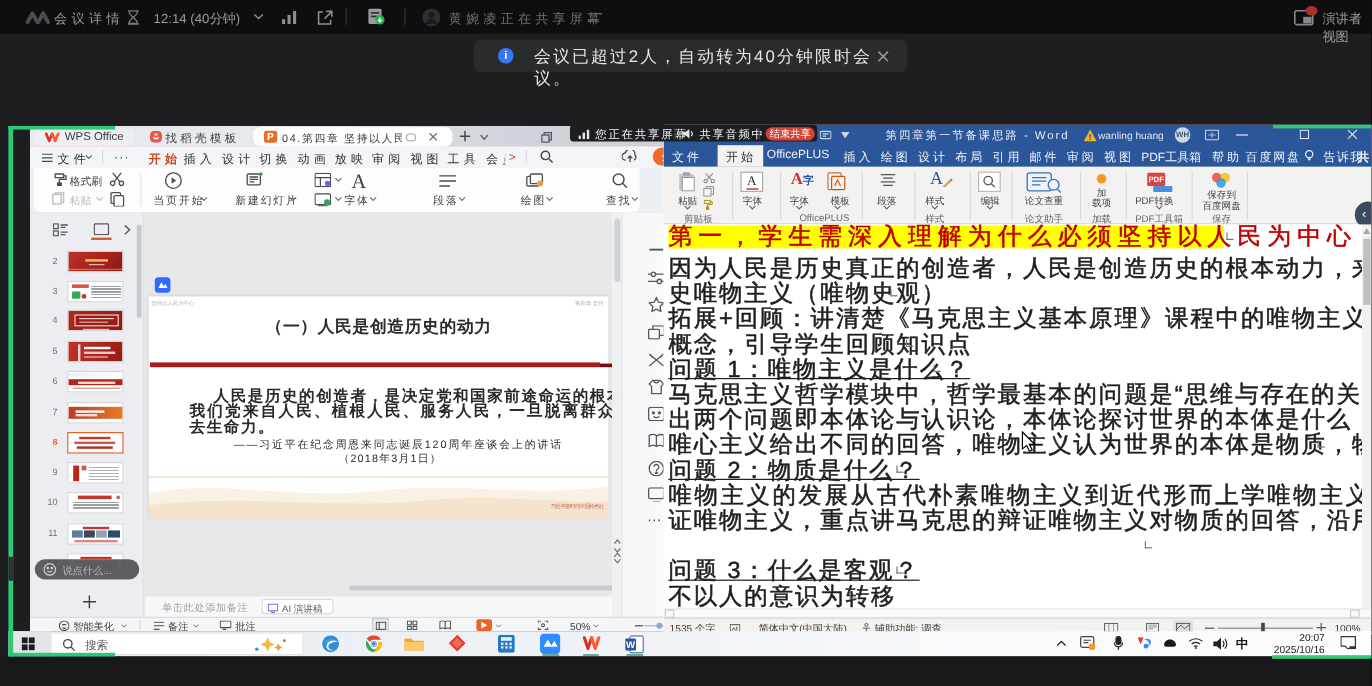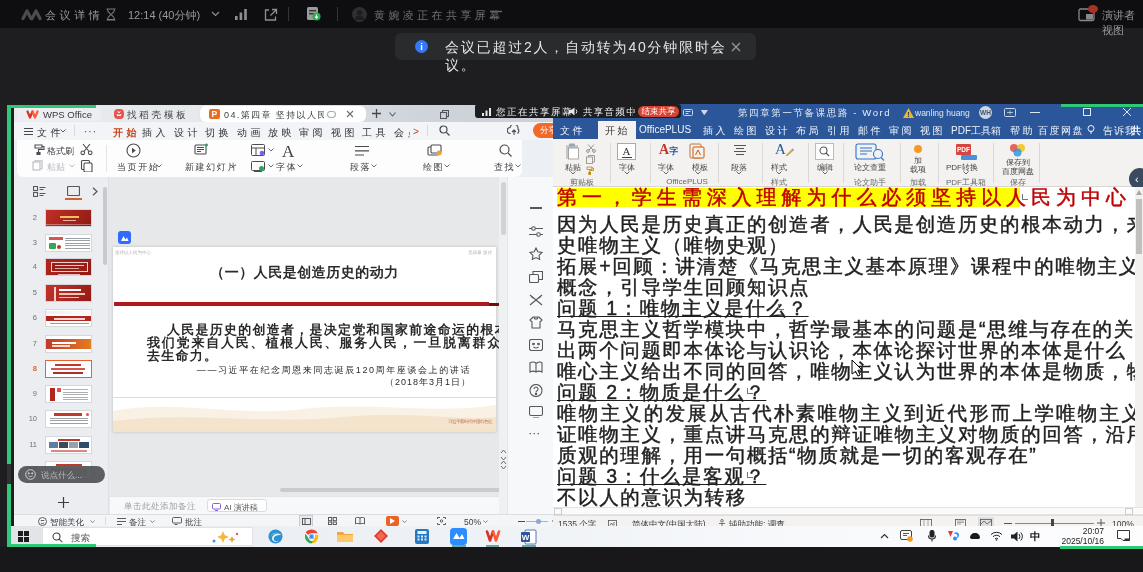--- a/index.html
+++ b/index.html
@@ -59,21 +59,21 @@
     <div class="abs" style="left:1088px;top:5px;width:10px;height:8px;border-radius:50%;background:#a83228"></div>
     <span class="abs" style="left:1102px;top:8px">演讲者视图</span>
   </div>
   <div class="abs" id="notif" style="left:395px;top:33px;width:361px;height:27px;background:#2a2b2d;border-radius:6px;color:#e4e5e7;font-size:12.5px">
     <div class="abs" style="left:20px;top:7px;width:13px;height:13px;border-radius:50%;background:#3478f6;color:#fff;font-size:9.5px;text-align:center;line-height:13px;font-weight:bold">i</div>
     <span class="abs" style="left:50px;top:6px;letter-spacing:1.8px;font-size:14px">会议已超过2人，自动转为40分钟限时会议。</span>
     <svg class="abs" style="left:336px;top:9px" width="10" height="10" viewBox="0 0 10 10" stroke="#97989a" stroke-width="1.3">
         <path d="M1 1l8 8M9 1l-8 8"></path>
       </svg>
   </div>
-  <div class="abs" id="wps" style="left:14px;top:105px;width:543px;height:421px;background:#f9a8d4;overflow:hidden">
+  <div class="abs" id="wps" style="left:25px;top:105px;width:543px;height:421px;background:#f9a8d4;overflow:hidden">
 
     <div class="abs" style="left:0;top:0;width:543px;height:17px;background:linear-gradient(90deg,#e7eaee 0%,#e3e7eb 45%,#cfd4da 75%,#ccd1d8 100%)">
       <div class="abs" style="left:3px;top:1.5px;width:84px;height:14.5px;background:#eceef1;border-radius:4px">
         <svg class="abs" style="left:9px;top:3.5px" width="13" height="9" viewBox="0 0 13 9" fill="none" stroke-linejoin="round" stroke-linecap="round">
             <path d="M1.5 1.5L4 7.5 6.5 1.5" stroke="#d93226" stroke-width="2.2"></path>
             <path d="M6.5 1.5L9 7.5 11.5 1.5" stroke="#ff5a33" stroke-width="2.2"></path>
           </svg>
         <span class="abs" style="left:26px;top:2.5px;font-size:9.5px;color:#36393d">WPS Office</span>
       </div>
       <div class="abs" style="left:94px;top:1.5px;width:90px;height:14.5px;background:#e6eaed;border-radius:4px">
@@ -327,22 +327,22 @@
 
         <div class="abs" style="left:3px;top:70px;width:383px;height:185px;background:#fff;box-shadow:0 0 3px rgba(0,0,0,.18)">
           <span class="abs" style="left:2px;top:3px;font-size:4.5px;color:#b0b0b0;letter-spacing:0">坚持以人民为中心</span>
           <span class="abs" style="right:4px;top:3px;font-size:4.5px;color:#b0b0b0">第四章 坚持</span>
           <div class="abs" style="left:0;top:17px;width:383px;text-align:center;font-size:14px;font-weight:bold;color:#2c2c2c;letter-spacing:.5px">（一）人民是创造历史的动力</div>
           <div class="abs" style="left:1px;top:55px;width:375px;height:3.5px;background:#b11a1d"></div>
           <div class="abs" style="left:376px;top:55.5px;width:12px;height:3px;background:#6d1012"></div>
           <div class="abs" style="left:54px;top:77px;height:12px;line-height:12px;font-size:13px;color:#2a2a2a;font-weight:bold;letter-spacing:1.25px;white-space:nowrap">人民是历史的创造者，是决定党和国家前途命运的根本力量。</div>
           <div class="abs" style="left:34px;top:90px;height:12px;line-height:12px;font-size:13px;color:#2a2a2a;font-weight:bold;letter-spacing:1.8px;white-space:nowrap">我们党来自人民、植根人民、服务人民，一旦脱离群众，就会失</div>
           <div class="abs" style="left:34px;top:103px;height:12px;line-height:12px;font-size:13px;color:#2a2a2a;font-weight:bold;letter-spacing:1.25px;white-space:nowrap">去生命力。</div>
-          <div class="abs" style="left:58px;top:117px;width:300px;text-align:right;font-size:9px;color:#2a2a2a;letter-spacing:1.6px;white-space:nowrap">——习近平在纪念周恩来同志诞辰120周年座谈会上的讲话</div>
-          <div class="abs" style="left:158px;top:129px;width:200px;text-align:right;font-size:9px;color:#2a2a2a;letter-spacing:1px;white-space:nowrap">（2018年3月1日）</div>
+          <div class="abs" style="left:58px;top:117px;width:300px;text-align:center;font-size:9px;color:#2a2a2a;letter-spacing:1.6px;white-space:nowrap">——习近平在纪念周恩来同志诞辰120周年座谈会上的讲话</div>
+          <div class="abs" style="left:158px;top:129px;width:200px;text-align:left;font-size:9px;color:#2a2a2a;letter-spacing:1px;white-space:nowrap">（2018年3月1日）</div>
           <svg class="abs" style="left:0;top:144px" width="383" height="41" viewBox="0 0 383 41">
               <path d="M0 20 C60 8 120 26 190 18 C260 10 320 24 383 14 L383 41 L0 41 Z" fill="#f5e3cc" opacity=".5"></path>
               <path d="M0 30 C80 20 150 34 230 26 C300 20 350 30 383 26 L383 41 L0 41 Z" fill="#eed7b9" opacity=".55"></path>
               <path d="M0 37 L383 37 L383 41 L0 41 Z" fill="#f3e2cb" opacity=".7"></path>
             </svg>
           <div class="abs" style="left:0;top:150px;width:383px;height:1px;background:#ecdcc6"></div>
           <span class="abs" style="right:4px;top:172px;font-size:4.5px;color:#c06a52;letter-spacing:-.5px">习近平新时代中国特色社</span>
         </div>
 
         <div class="abs" style="left:170px;top:311px;width:225px;height:4px;border-radius:2px;background:#c9cbce"></div>
@@ -652,21 +652,20 @@
       <div class="dl" style="top:48px">史唯物主义（唯物史观）</div>
       <div class="dl" style="top:69px">拓展+回顾：讲清楚《马克思主义基本原理》课程中的唯物主义和历史唯物主义</div>
       <div class="dl" style="top:90px">概念，引导学生回顾知识点</div>
       <div class="dl" style="top:111px;text-decoration:underline">问题 1：唯物主义是什么？</div>
       <div class="dl" style="top:132px">马克思主义哲学模块中，哲学最基本的问题是“思维与存在的关系问题”，分化</div>
       <div class="dl" style="top:153px">出两个问题即本体论与认识论，本体论探讨世界的本体是什么，由此唯物主义和</div>
       <div class="dl" style="top:174px">唯心主义给出不同的回答，唯物主义认为世界的本体是物质，物质决定一切</div>
       <div class="dl" style="top:195px;text-decoration:underline">问题 2：物质是什么？</div>
       <div class="dl" style="top:216px;letter-spacing:2.2px">唯物主义的发展从古代朴素唯物主义到近代形而上学唯物主义再到马克思的辩</div>
       <div class="dl" style="top:237px">证唯物主义，重点讲马克思的辩证唯物主义对物质的回答，沿用列宁对马克思物</div>
-      <div class="dl" style="top:258px">质观的理解，用一句概括“物质就是一切的客观存在”</div>
       <div class="dl" style="top:279px;text-decoration:underline">问题 3：什么是客观？</div>
       <div class="dl" style="top:300px">不以人的意识为转移</div>
         <div class="abs" style="left:469px;top:7px;width:6px;height:6px;border:1px solid #777;border-top:none;border-right:none"></div>
         <div class="abs" style="left:189px;top:54px;width:6px;height:6px;border:1px solid #777;border-top:none;border-right:none"></div>
         <div class="abs" style="left:202px;top:96px;width:6px;height:6px;border:1px solid #777;border-top:none;border-right:none"></div>
         <div class="abs" style="left:225px;top:117px;width:6px;height:6px;border:1px solid #777;border-top:none;border-right:none"></div>
         <div class="abs" style="left:545px;top:180px;width:6px;height:6px;border:1px solid #777;border-top:none;border-right:none"></div>
         <div class="abs" style="left:194px;top:201px;width:6px;height:6px;border:1px solid #777;border-top:none;border-right:none"></div>
         <div class="abs" style="left:401px;top:264px;width:6px;height:6px;border:1px solid #777;border-top:none;border-right:none"></div>
         <div class="abs" style="left:194px;top:285px;width:6px;height:6px;border:1px solid #777;border-top:none;border-right:none"></div>

